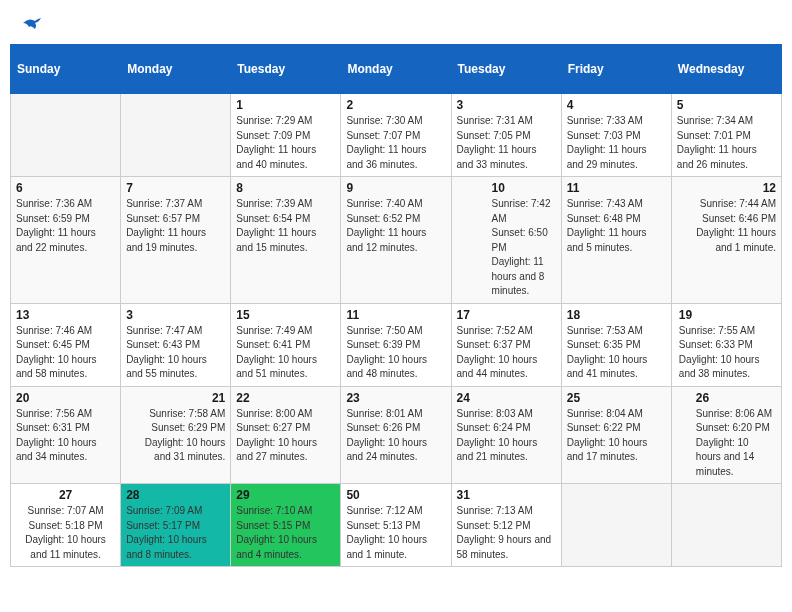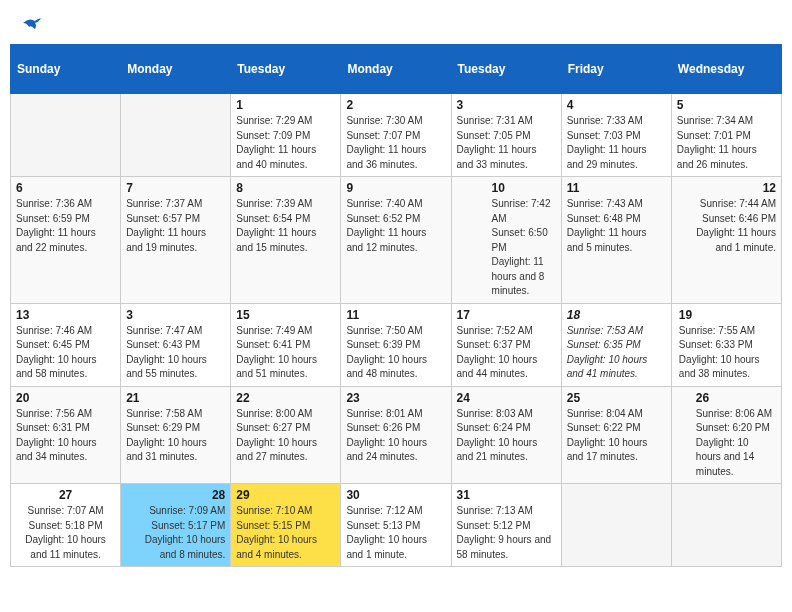--- a/index.html
+++ b/index.html
@@ -173,35 +173,35 @@
           <div class="day-info">Sunrise: 7:49 AM<br>Sunset: 6:41 PM<br>Daylight: 10 hours and 51 minutes.</div>
         </td>
         <td style="background: rgb(255, 255, 255);">
           <span class="day-number">11</span>
           <div class="day-info">Sunrise: 7:50 AM<br>Sunset: 6:39 PM<br>Daylight: 10 hours and 48 minutes.</div>
         </td>
         <td style="background: rgb(255, 255, 255);">
           <span class="day-number">17</span>
           <div class="day-info">Sunrise: 7:52 AM<br>Sunset: 6:37 PM<br>Daylight: 10 hours and 44 minutes.</div>
         </td>
-        <td style="background: rgb(255, 255, 255); font-style: italic;">
+        <td style="background: rgb(255, 255, 255);">
           <span class="day-number">18</span>
           <div class="day-info">Sunrise: 7:53 AM<br>Sunset: 6:35 PM<br>Daylight: 10 hours and 41 minutes.</div>
         </td>
         <td style="background: rgb(255, 255, 255); padding-left: 7px;">
           <span class="day-number">19</span>
           <div class="day-info">Sunrise: 7:55 AM<br>Sunset: 6:33 PM<br>Daylight: 10 hours and 38 minutes.</div>
         </td>
       </tr>
       <tr style="background: #0f172a; margin-top: 8px;">
         <td style="background: rgb(249, 249, 249);">
           <span class="day-number">20</span>
           <div class="day-info">Sunrise: 7:56 AM<br>Sunset: 6:31 PM<br>Daylight: 10 hours and 34 minutes.</div>
         </td>
-        <td style="background: rgb(249, 249, 249);">
+        <td style="background: rgb(249, 249, 249); text-align: right;">
           <span class="day-number">21</span>
           <div class="day-info">Sunrise: 7:58 AM<br>Sunset: 6:29 PM<br>Daylight: 10 hours and 31 minutes.</div>
         </td>
         <td style="background: rgb(249, 249, 249);">
           <span class="day-number">22</span>
           <div class="day-info">Sunrise: 8:00 AM<br>Sunset: 6:27 PM<br>Daylight: 10 hours and 27 minutes.</div>
         </td>
         <td style="background: rgb(249, 249, 249);">
           <span class="day-number">23</span>
           <div class="day-info">Sunrise: 8:01 AM<br>Sunset: 6:26 PM<br>Daylight: 10 hours and 24 minutes.</div>
@@ -217,30 +217,30 @@
         <td style="background: rgb(249, 249, 249); padding-left: 24px;">
           <span class="day-number">26</span>
           <div class="day-info">Sunrise: 8:06 AM<br>Sunset: 6:20 PM<br>Daylight: 10 hours and 14 minutes.</div>
         </td>
       </tr>
       <tr style="background: rgb(255, 255, 255);">
         <td style="background: rgb(255, 255, 255); text-align: center;">
           <span class="day-number">27</span>
           <div class="day-info">Sunrise: 7:07 AM<br>Sunset: 5:18 PM<br>Daylight: 10 hours and 11 minutes.</div>
         </td>
-        <td style="background: #7dd3fc; text-align: right;">
+        <td style="background: #14b8a6;">
           <span class="day-number">28</span>
           <div class="day-info">Sunrise: 7:09 AM<br>Sunset: 5:17 PM<br>Daylight: 10 hours and 8 minutes.</div>
         </td>
-        <td style="background: #fde047; margin-left: 12px;">
+        <td style="background: #22c55e; margin-left: 12px;">
           <span class="day-number">29</span>
           <div class="day-info">Sunrise: 7:10 AM<br>Sunset: 5:15 PM<br>Daylight: 10 hours and 4 minutes.</div>
         </td>
         <td style="background: rgb(255, 255, 255);">
-          <span class="day-number">30</span>
+          <span class="day-number">50</span>
           <div class="day-info">Sunrise: 7:12 AM<br>Sunset: 5:13 PM<br>Daylight: 10 hours and 1 minute.</div>
         </td>
         <td style="background: rgb(255, 255, 255);">
           <span class="day-number">31</span>
           <div class="day-info">Sunrise: 7:13 AM<br>Sunset: 5:12 PM<br>Daylight: 9 hours and 58 minutes.</div>
         </td>
         <td class="empty-cell" style="background: rgb(245, 245, 245);"></td>
         <td class="empty-cell" style="background: rgb(245, 245, 245);"></td>
       </tr>
     </tbody>

